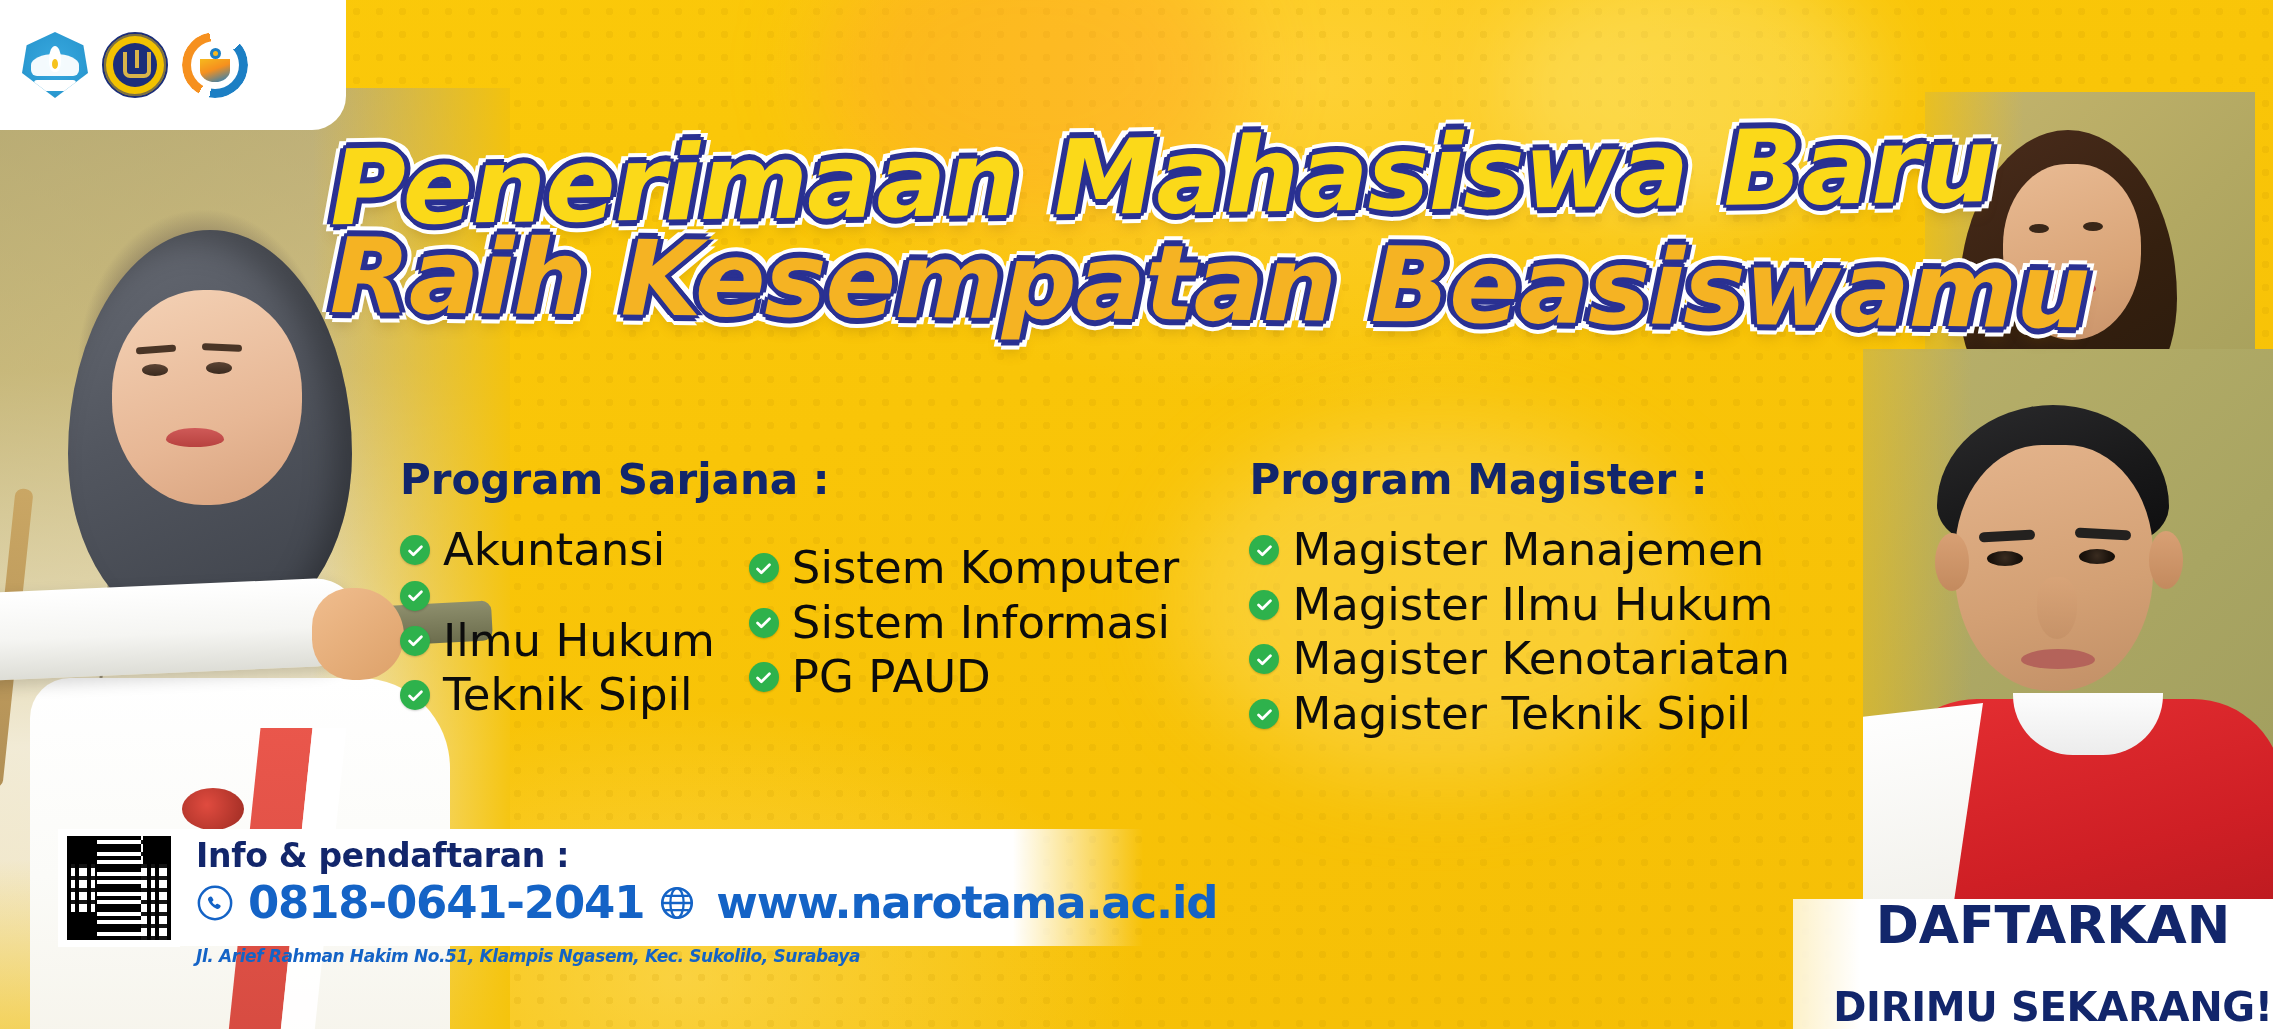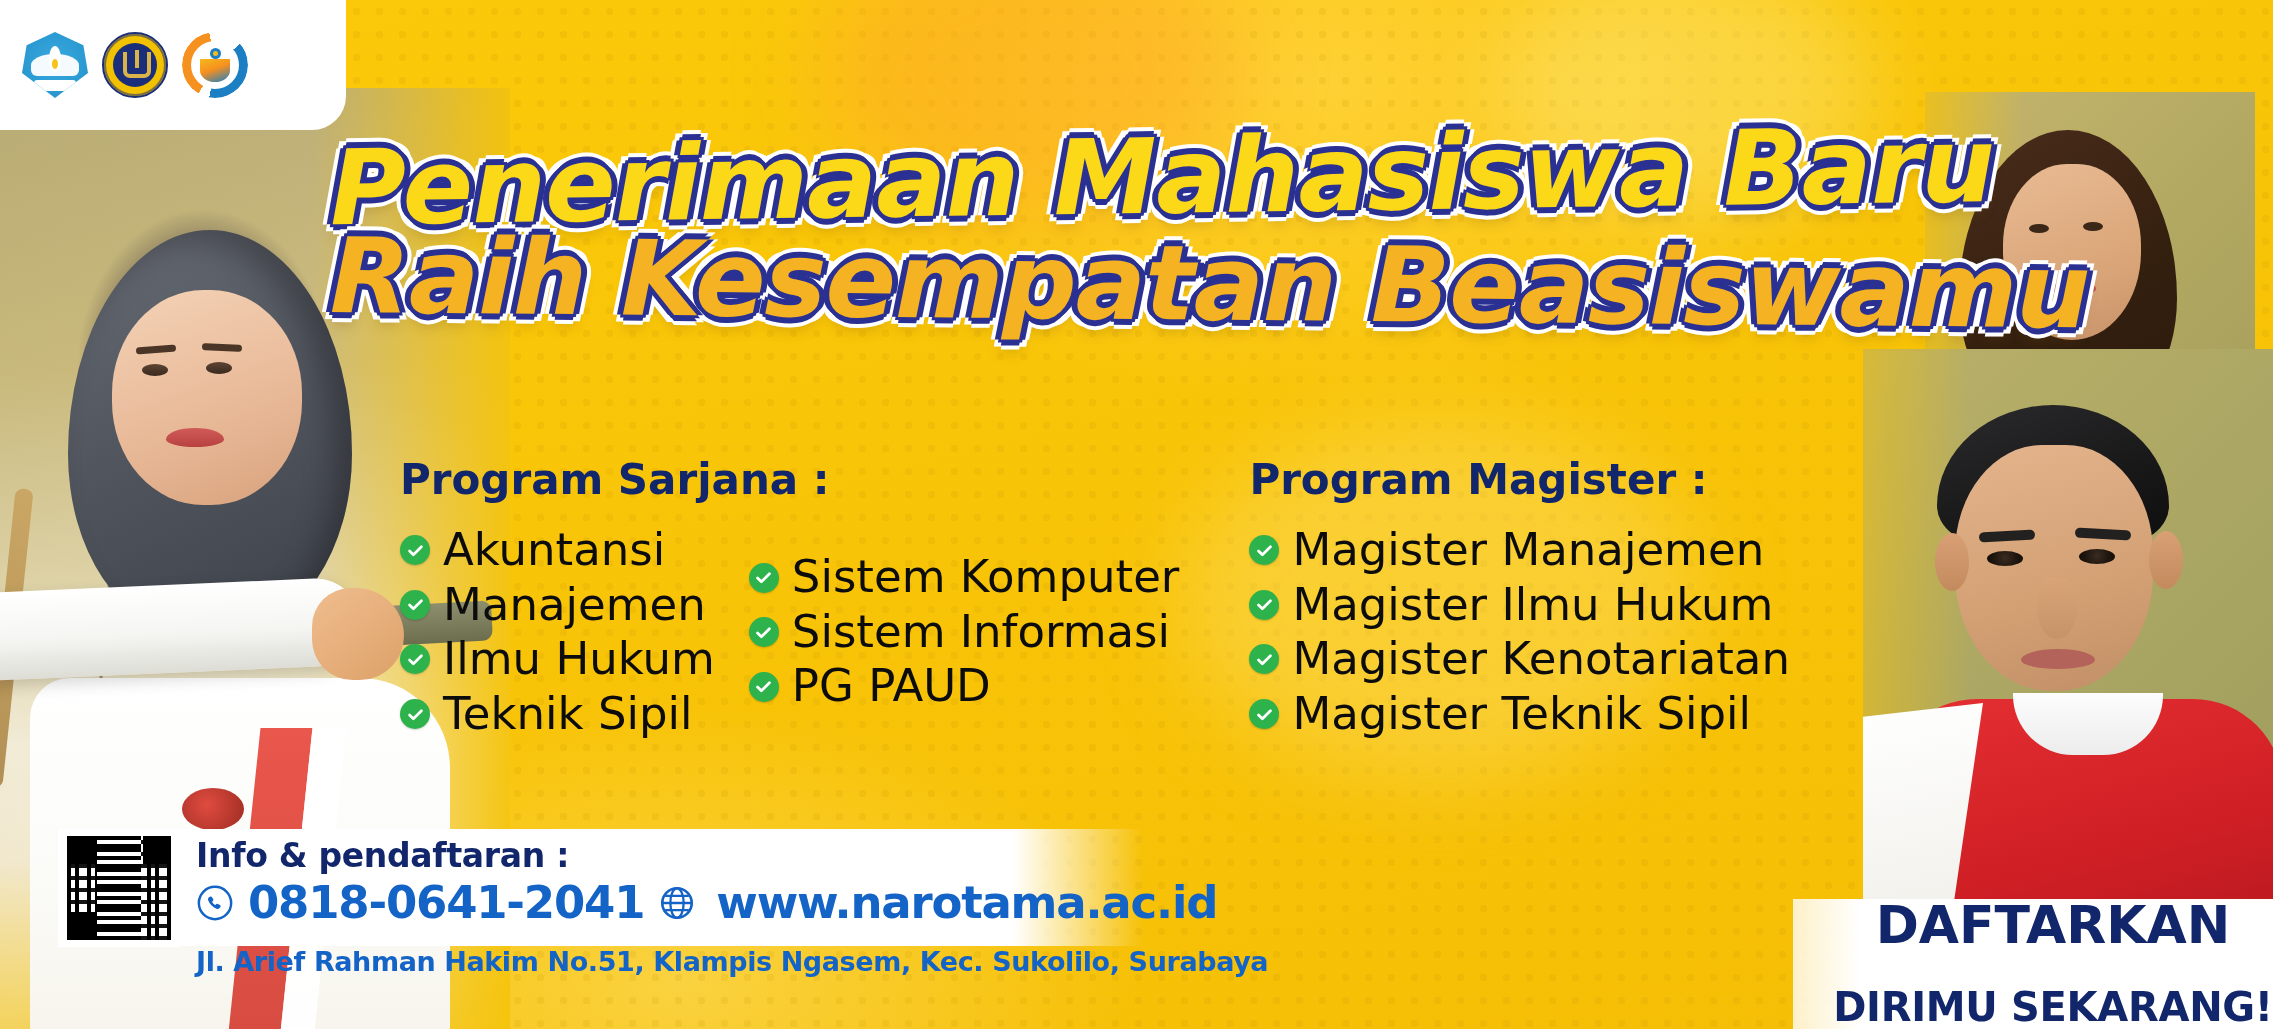--- a/index.html
+++ b/index.html
@@ -426,22 +426,22 @@
   .info-ico svg { width:38px; height:38px; display:block; }
   .info-phone, .info-web {
     font-family:"DejaVu Sans", sans-serif;
     font-size:45px; font-weight:700; color:#1463C6;
     letter-spacing:-1.2px; white-space:nowrap;
   }
   .info-web { margin-left:6px; }
   .address {
     position:absolute; left:196px; top:946px; z-index:37;
     font-family:"DejaVu Sans", sans-serif;
-    font-size:27px; font-weight:700; color:#1463C6;
-    letter-spacing:-.4px; white-space:nowrap;
+    font-size:17px; font-weight:700; color:#1463C6;
+    letter-spacing:-.4px; white-space:nowrap;font-style:italic;
   }
 
   
   .cta {
     position:absolute; right:0; bottom:0; width:480px; height:130px;
     background:linear-gradient(to right, rgba(255,255,255,.78) 0%, #ffffff 14%, #ffffff 100%);
     z-index:38;
     display:flex; flex-direction:column; align-items:center; justify-content:space-between;
     padding-left:40px;
   }
@@ -559,21 +559,20 @@
                 </svg>
               </span>
             <span class="prog-label">Akuntansi</span>
           </div>
           <div class="prog-item">
             <span class="check">
                 <svg viewBox="0 0 20 20">
                   <path d="M3 10.5l4.5 4.5L17 5.5" fill="none" stroke="#fff" stroke-width="3.2" stroke-linecap="round" stroke-linejoin="round"></path>
                 </svg>
               </span>
-            <span class="prog-label">Manajemen</span>
           </div>
           <div class="prog-item">
             <span class="check">
                 <svg viewBox="0 0 20 20">
                   <path d="M3 10.5l4.5 4.5L17 5.5" fill="none" stroke="#fff" stroke-width="3.2" stroke-linecap="round" stroke-linejoin="round"></path>
                 </svg>
               </span>
             <span class="prog-label">Ilmu Hukum</span>
           </div>
           <div class="prog-item">

